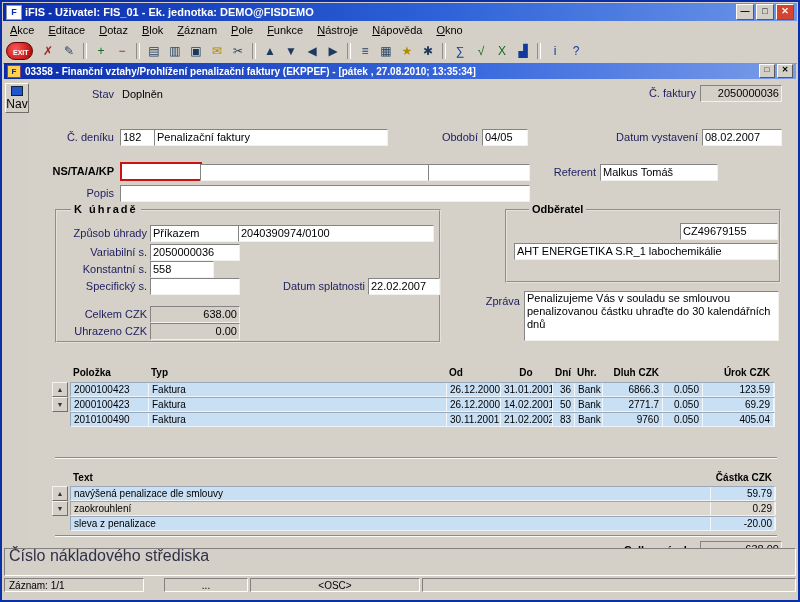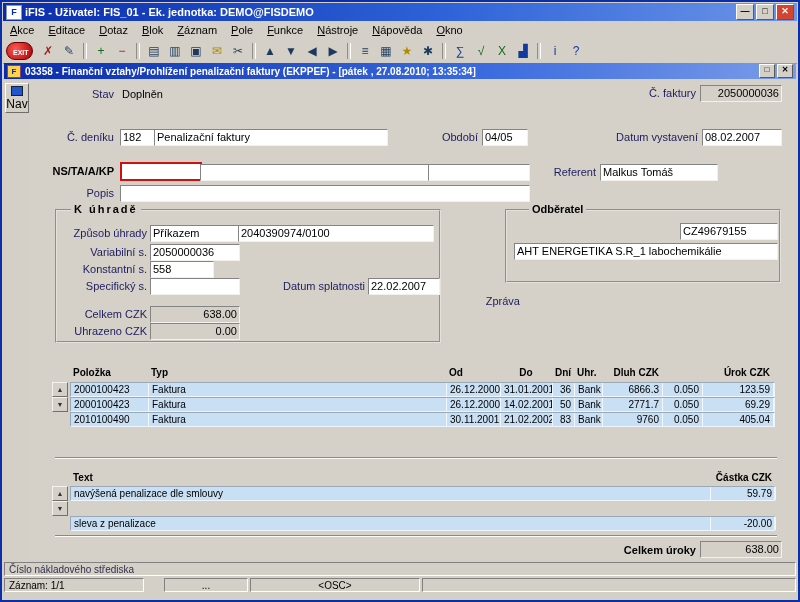--- a/index.html
+++ b/index.html
@@ -77,22 +77,22 @@
   .tdata .c{border-right:1px solid rgba(255,255,255,.75);}
   .c-pol{width:78px;} .c-typ{width:298px;} .c-od{width:54px;} .c-do{width:52px;text-align:center;}
   .c-dni{width:22px;text-align:right;} .c-uhr{width:28px;} .c-dluh{width:60px;text-align:right;}
   .c-saz{width:40px;text-align:right;} .c-urok{width:71px;text-align:right;}
   .c-text{width:640px;} .c-cas{width:65px;text-align:right;}
   .spin{position:absolute;width:16px;height:15px;background:#d4d0c8;border:1px solid;
     border-color:#f4f3ef #716f6a #716f6a #f4f3ef;font-size:7px;line-height:13px;text-align:center;
     color:#333;padding:0;}
 
   
-  .hintbar{position:absolute;left:2px;right:2px;bottom:24px;height:14px;background:#d4d0c8;
-    border:1px solid;border-color:#808080 #fff #fff #808080;font-size:10px;line-height:13px;
+  .hintbar{position:absolute;left:2px;right:2px;bottom:24px;height:28px;background:#d4d0c8;
+    border:1px solid;border-color:#808080 #fff #fff #808080;font-size:16px;line-height:13px;
     padding:0 4px;color:#30304a;box-sizing:border-box;}
   .rcell{position:absolute;bottom:8px;height:14px;background:#d4d0c8;border:1px solid;
     border-color:#808080 #fff #fff #808080;font-size:10px;line-height:13px;padding:0 4px;
     color:#000;box-sizing:border-box;}
 </style>
 </head>
 <body>
 
 <div id="app">
 
@@ -212,20 +212,22 @@
       <div class="fld gray num" style="left:93px;top:112px;width:84px;">0.00</div>
     </div>
 
     <div class="group" style="left:475px;top:130px;width:272px;height:70px;">
       <span class="legend" style="left:22px;">Odběratel</span>
       <div class="fld" style="left:173px;top:12px;width:92px;">CZ49679155</div>
       <div class="fld" style="left:7px;top:32px;width:258px;">AHT ENERGETIKA S.R_1 labochemikálie</div>
     </div>
 
     <div class="lbl r" style="left:416px;top:216px;width:74px;">Zpráva</div>
+    <div class="fld multi" style="left:494px;top:212px;width:249px;height:48px;">Penalizujeme Vás v souladu se smlouvou
+penalizovanou částku uhraďte do 30 kalendářních dnů</div>
 
     <div class="trow thead" style="left:40px;top:287px;width:705px;">
       <span class="c c-pol">Položka</span>
       <span class="c c-typ">Typ</span>
       <span class="c c-od">Od</span>
       <span class="c c-do">Do</span>
       <span class="c c-dni">Dní</span>
       <span class="c c-uhr">Uhr.</span>
       <span class="c c-dluh">Dluh CZK</span>
       <span class="c c-saz"></span>
@@ -276,20 +278,24 @@
       <span class="c c-cas">Částka CZK</span>
     </div>
 
     <button class="spin" style="left:22px;top:407px;">▲</button>
     <button class="spin" style="left:22px;top:422px;">▼</button>
 
     <div class="trow tdata" style="left:40px;top:407px;width:705px;">
       <span class="c c-text">navýšená penalizace dle smlouvy</span>
       <span class="c c-cas">59.79</span>
     </div>
+    <div class="trow tdata gray" style="left:40px;top:422px;width:705px;">
+      <span class="c c-text">zaokrouhlení</span>
+      <span class="c c-cas">0.29</span>
+    </div>
     <div class="trow tdata" style="left:40px;top:437px;width:705px;">
       <span class="c c-text">sleva z penalizace</span>
       <span class="c c-cas">-20.00</span>
     </div>
 
     <div class="hsep" style="left:25px;top:456px;width:722px;"></div>
 
     <div class="lbl r b" style="left:540px;top:465px;width:126px;">Celkem úroky</div>
     <div class="fld gray num" style="left:670px;top:462px;width:76px;">638.00</div>
 

